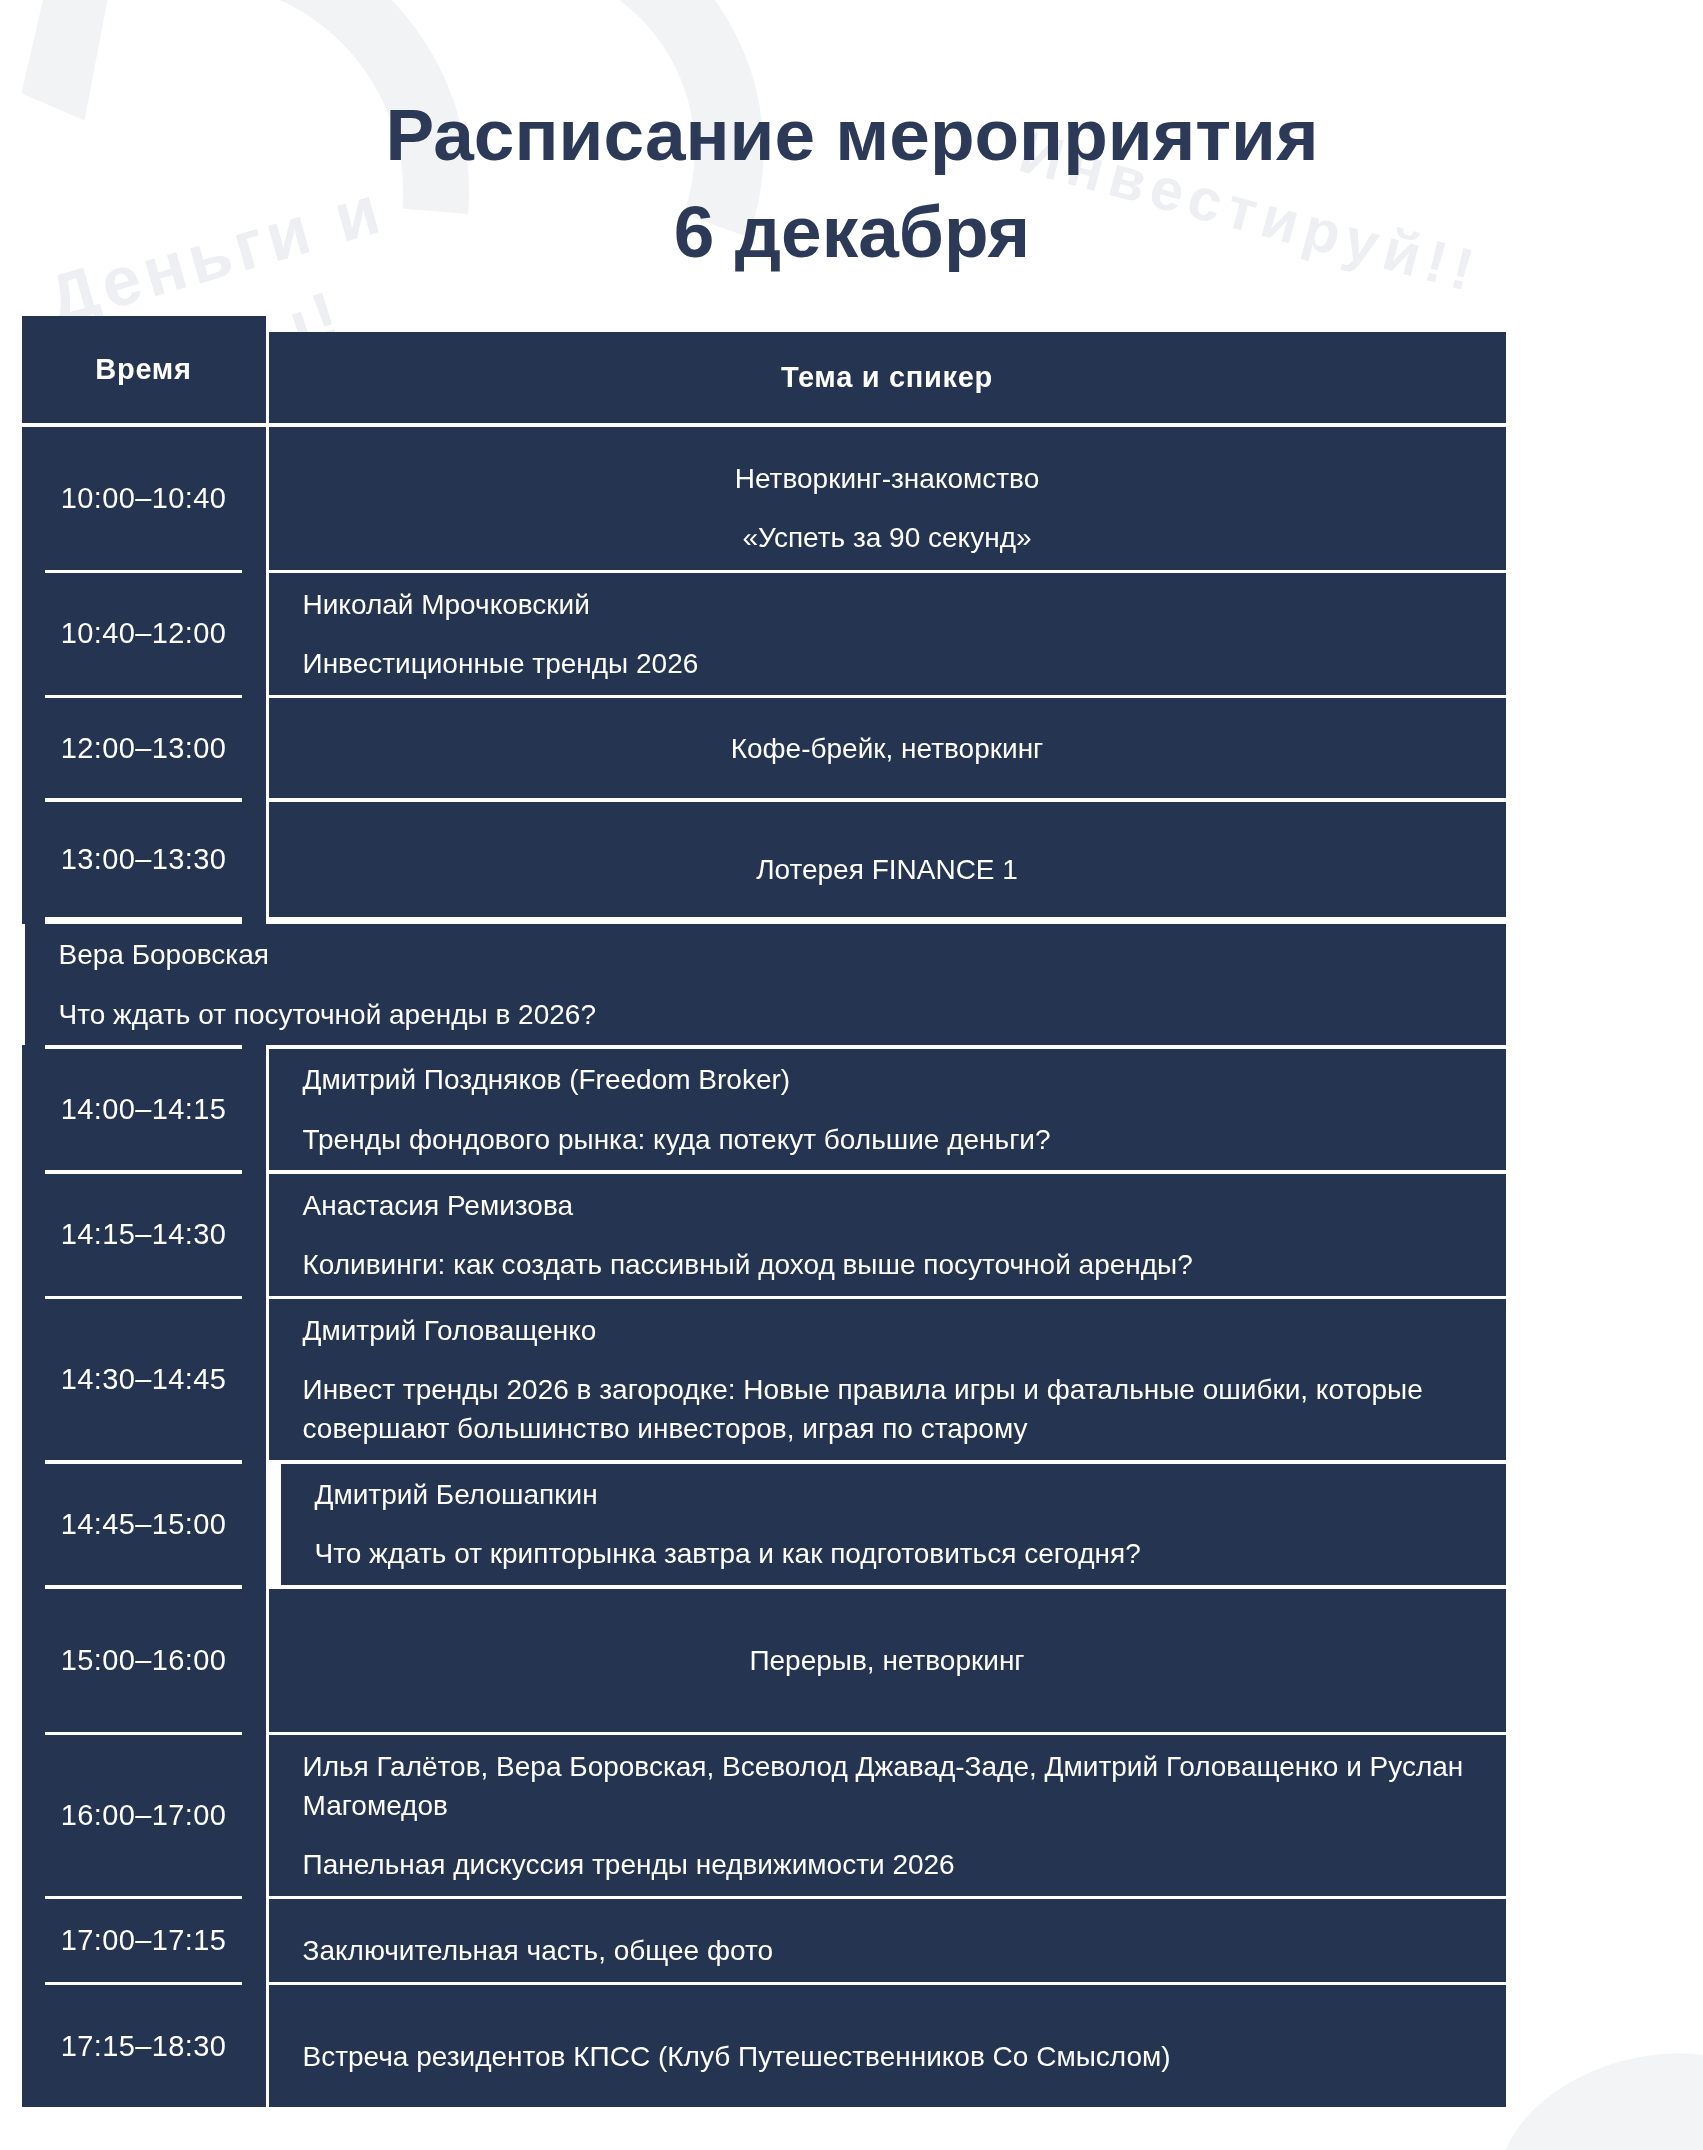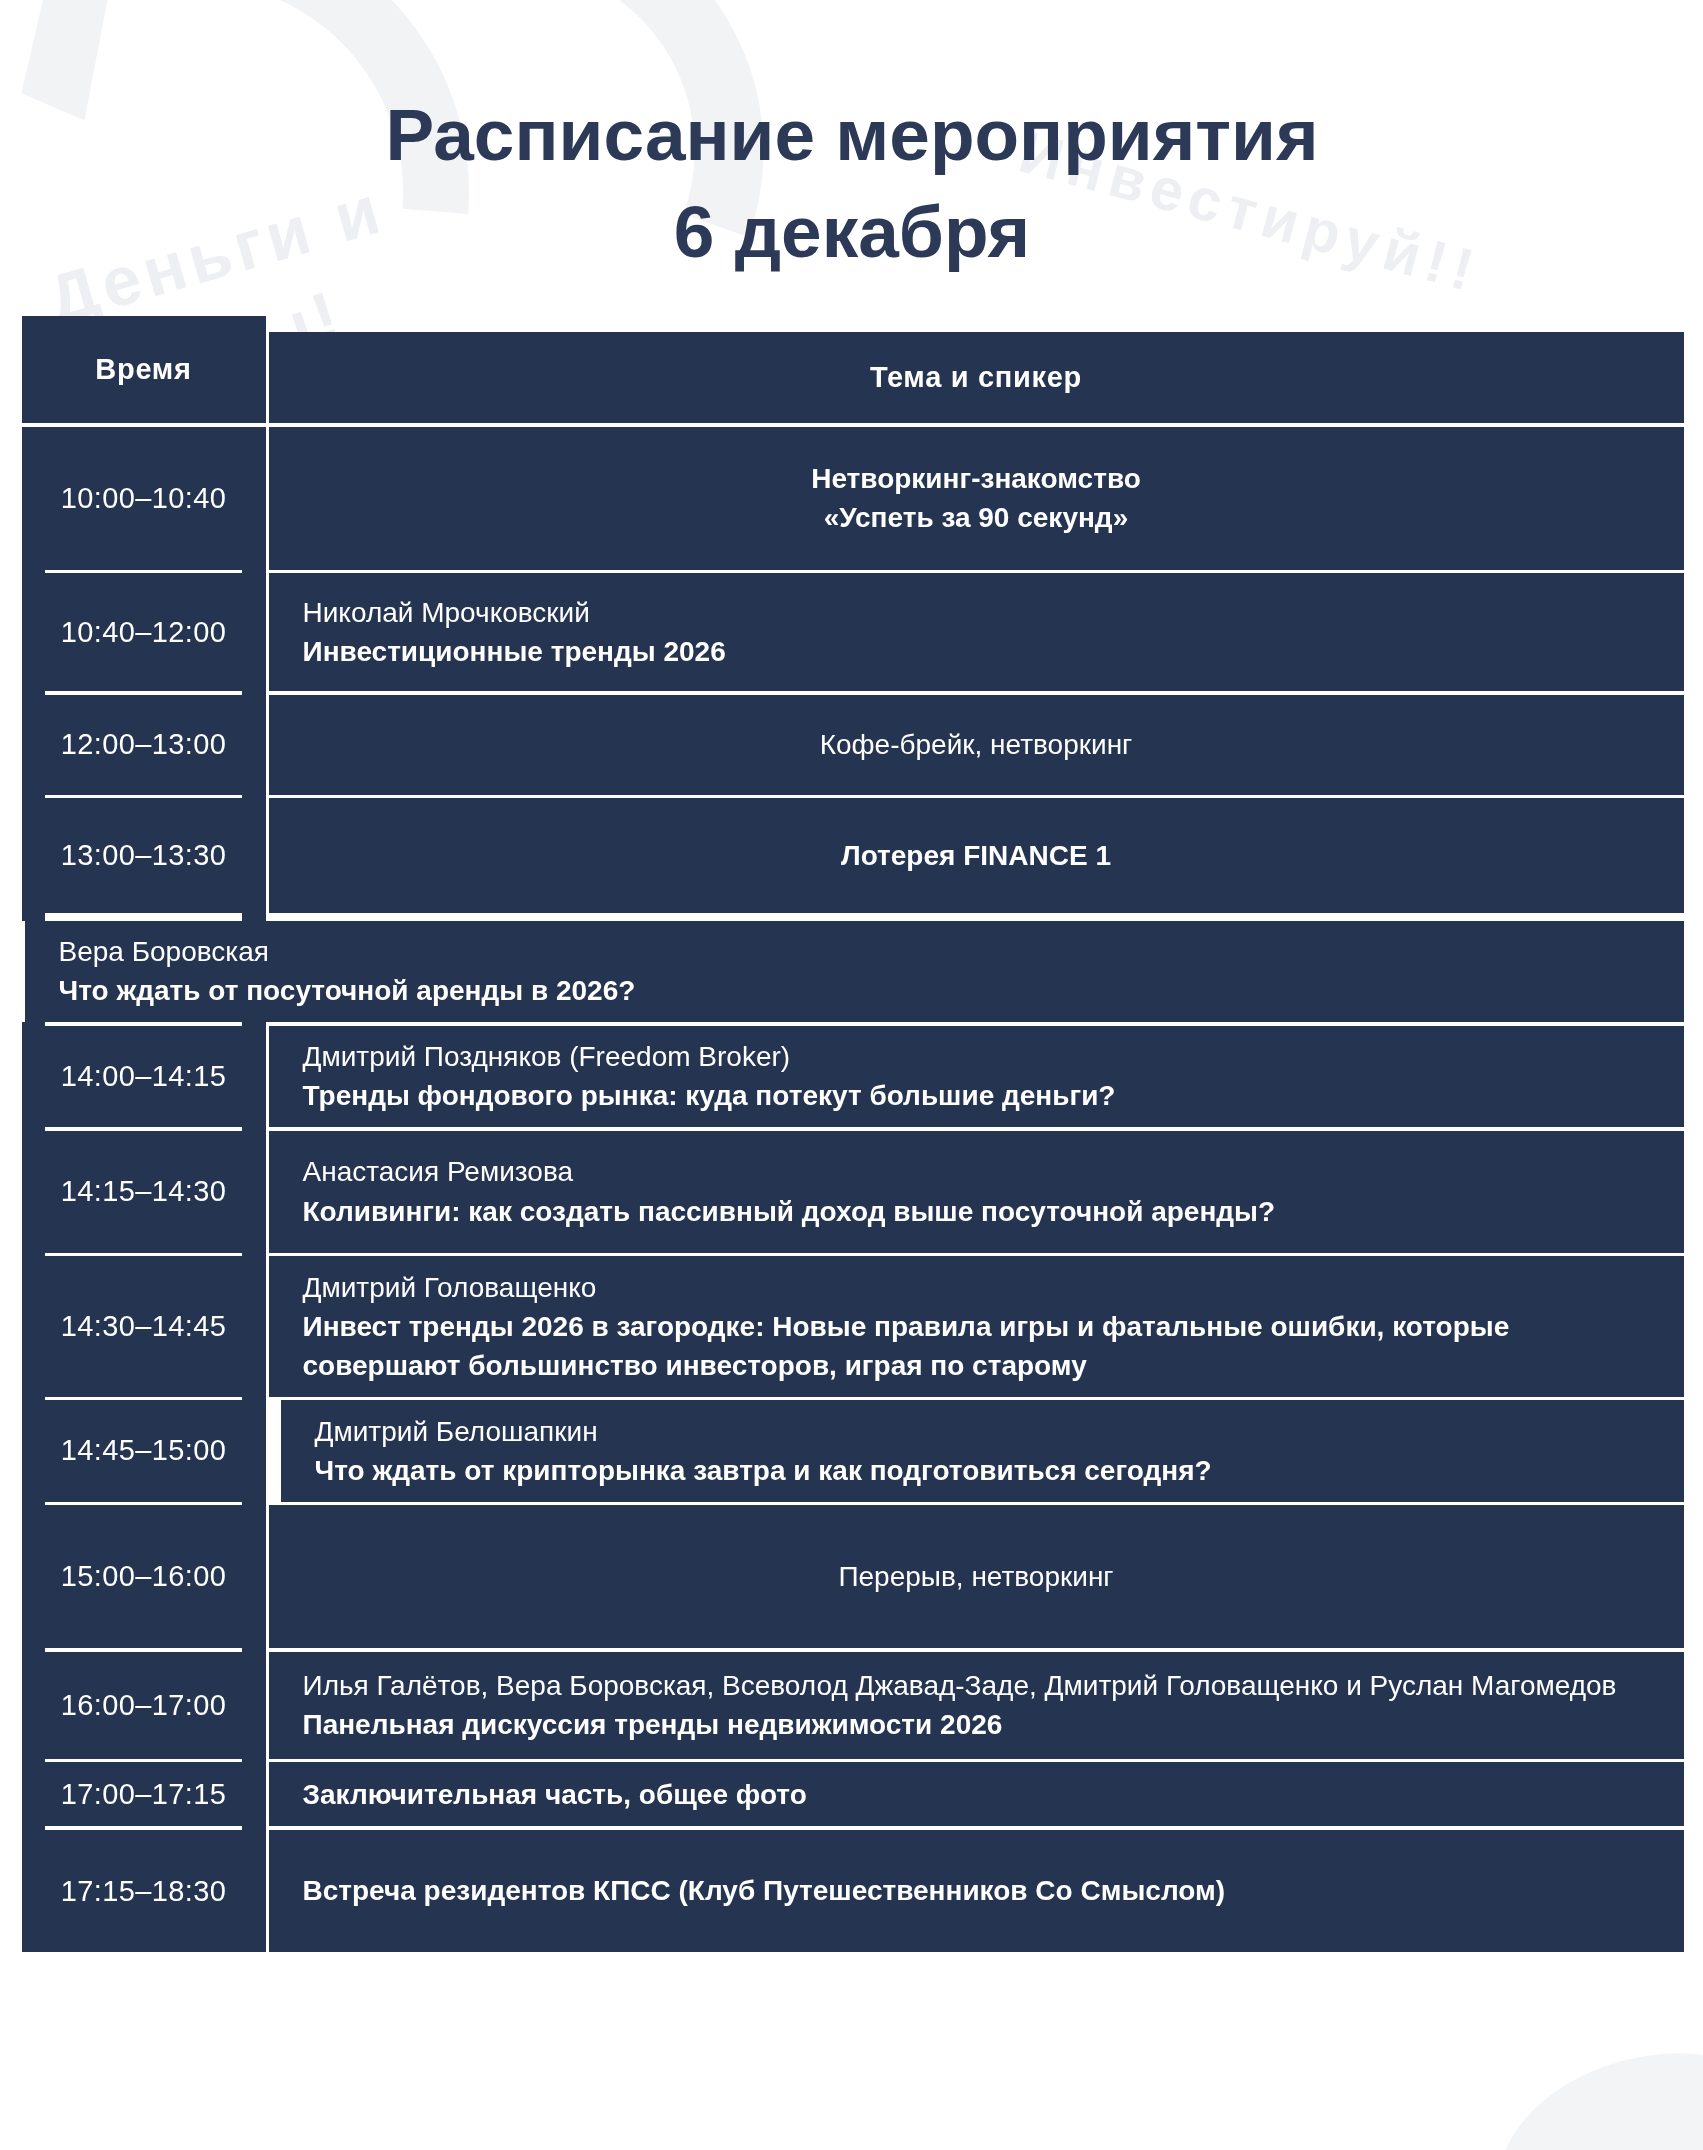--- a/index.html
+++ b/index.html
@@ -43,21 +43,21 @@
     color:#2c3a58;
     font-size:73px;
     font-weight:700;
     line-height:1.33;
     z-index:2;
   }
   
   .table{
     position:absolute;
     left:21.5px;top:316px;
-    width:1662px;
+    width:1484px;
     display:flex;
     flex-direction:column;
     z-index:2;
   }
   .row{display:flex;}
   .tcol{
     flex:0 0 244px;
     width:244px;
     display:flex;
     align-items:center;
@@ -75,21 +75,21 @@
     color:#ffffff;
     display:flex;
     flex-direction:column;
     justify-content:center;
     padding:11.5px 21.5px 11.5px 34px;
     font-size:28px;
     line-height:1.4;
   }
   .ccol.center{align-items:center;text-align:center;padding-left:21.5px;}
   .line{display:block;}
-  .line.bold{font-weight:700;}
+  .line.bold{font-weight:400;margin-top:20px;}
   .header-row{min-height:107px;}
   .header-row .tcol{font-weight:700;font-size:29px;letter-spacing:0.7px;}
   .header-row .ccol{font-weight:700;font-size:29px;letter-spacing:0.7px;margin-top:16px;}
   
   .sep{display:flex;height:3.6px;}
   .sep-t{flex:0 0 244px;width:244px;background:#253450;position:relative;}
   .sep-t .dash{position:absolute;left:23px;right:24px;top:0;bottom:0;background:#ffffff;}
   .sep-t.full{background:#ffffff;}
   .sep-v{flex:0 0 3.6px;width:3.6px;background:#ffffff;}
   .sep-c{flex:1;background:#ffffff;}

